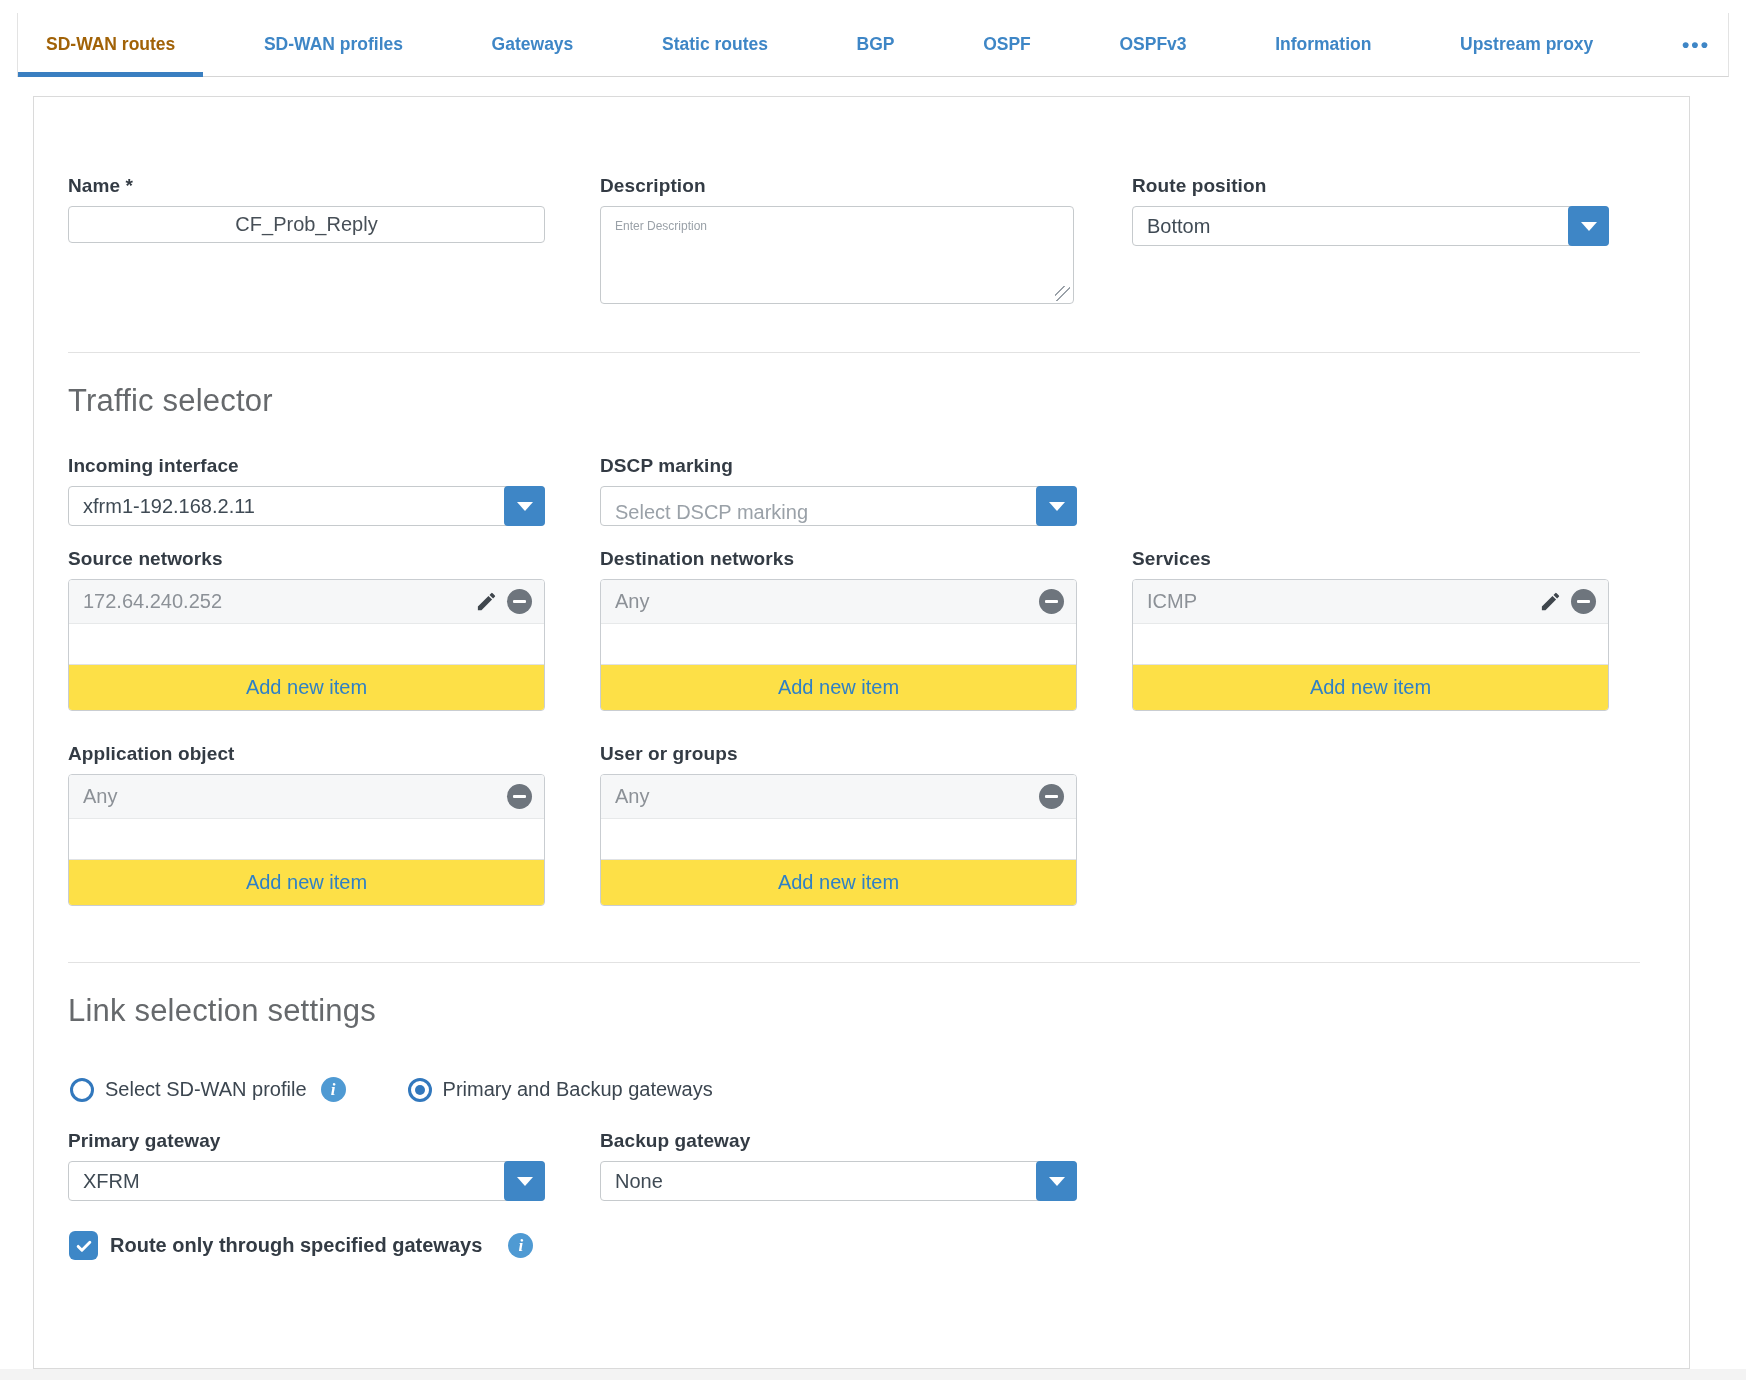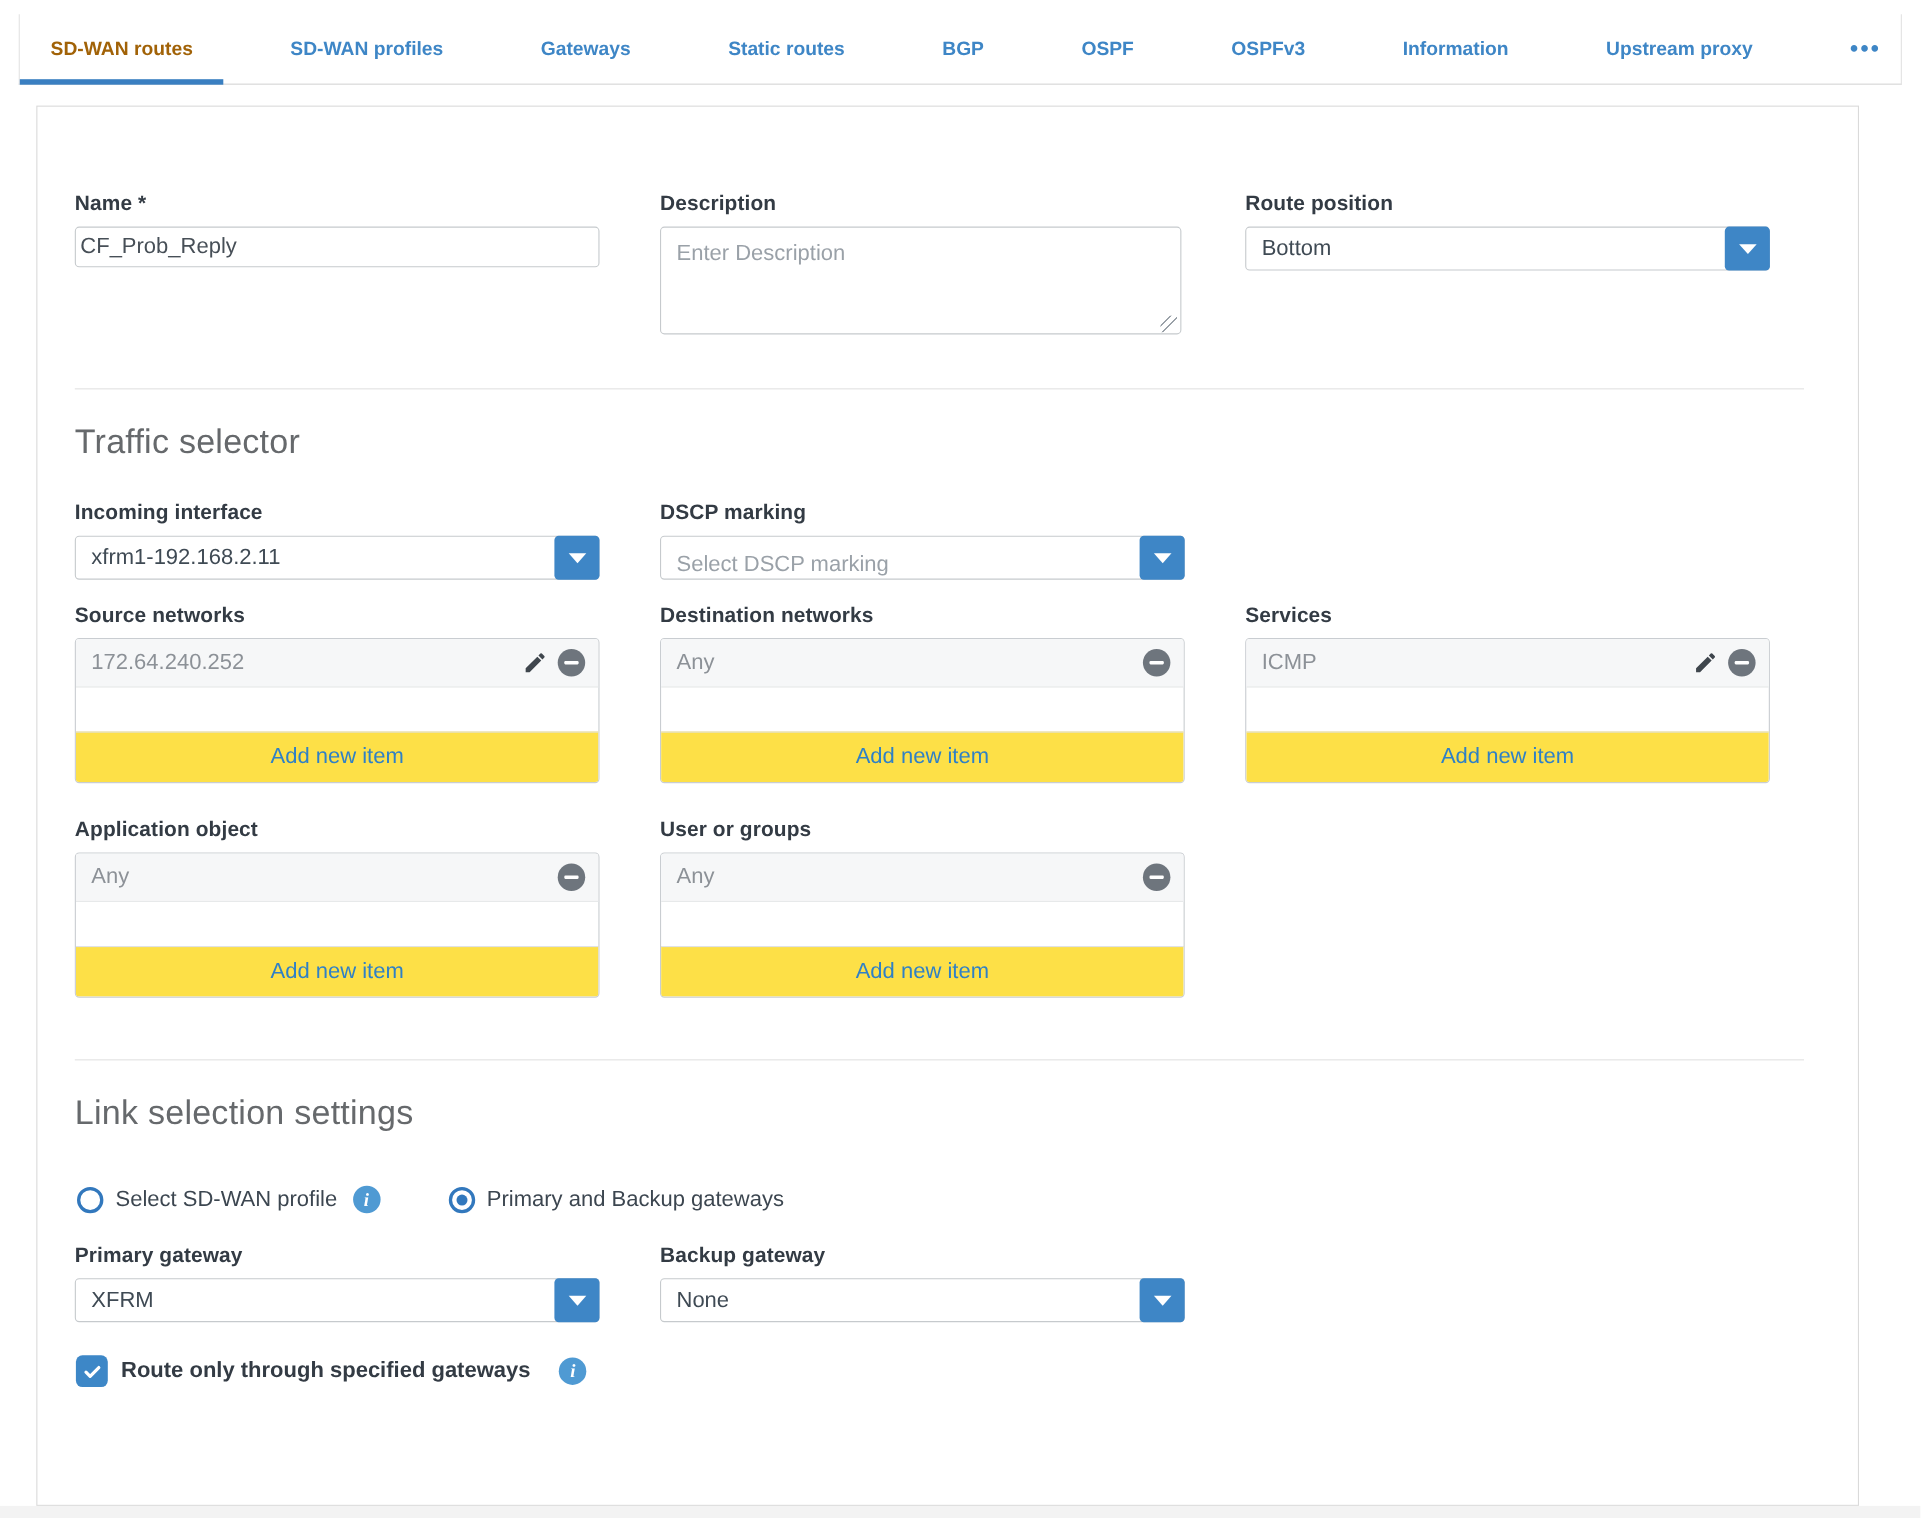--- a/index.html
+++ b/index.html
@@ -57,28 +57,28 @@
 
   label.f-label{
     display:block;font-size:19px;font-weight:700;color:var(--label);
     margin-bottom:9px;letter-spacing:.1px;
   }
 
   .text-input{
     width:100%;height:37px;
     border:1px solid var(--border);border-radius:4px;
     padding:0 4px;font-size:20px;color:#474f57;
-    font-family:inherit;background:#fff;outline:none;
+    font-family:inherit;background:#fff;outline:none;text-align:center;
   }
 
   .textarea-wrap{position:relative;width:474px;}
   .textarea-wrap textarea{
     width:100%;height:98px;resize:none;
     border:1px solid var(--border);border-radius:4px;
-    padding:12px 14px;font-size:20px;color:#474f57;
+    padding:12px 14px;font-size:12px;color:#474f57;
     font-family:inherit;outline:none;
   }
   .textarea-wrap textarea::placeholder{color:var(--placeholder);}
   .resize-handle{
     position:absolute;right:4px;bottom:7px;width:15px;height:15px;
     background:
       linear-gradient(135deg,transparent 0 6px,#9aa1a8 6px 7.5px,transparent 7.5px 11px,#9aa1a8 11px 12.5px,transparent 12.5px);
     cursor:nwse-resize;
   }
 

